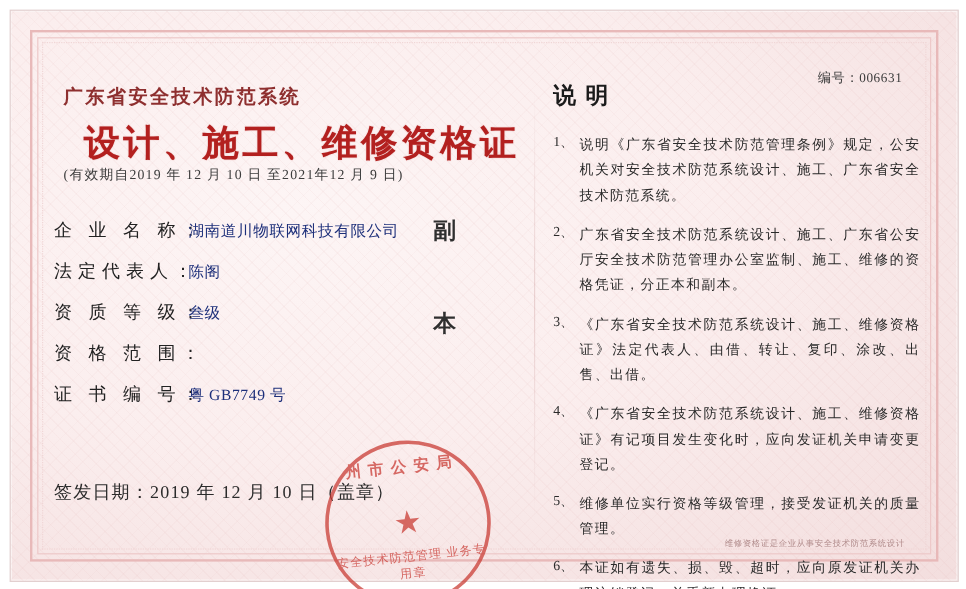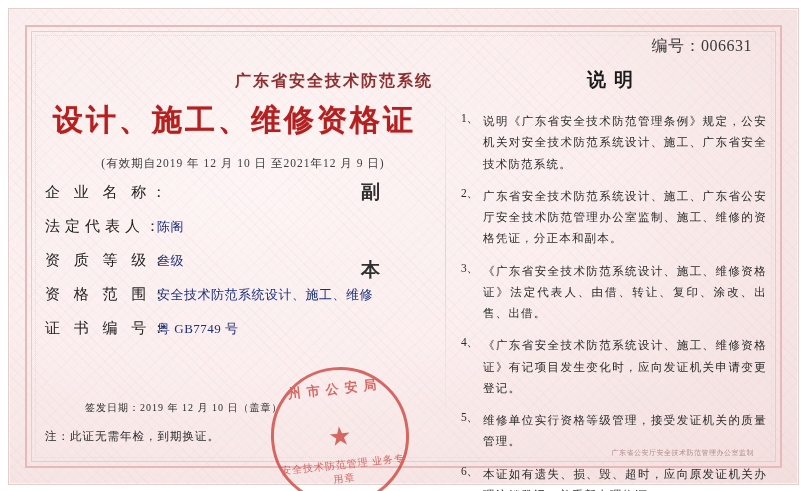--- a/index.html
+++ b/index.html
@@ -46,39 +46,39 @@
     position:absolute;left:44px;top:44px;width:380px;height:390px;
   }
   .right{
     position:absolute;left:452px;top:44px;width:306px;height:400px;
   }
   .divider{
     position:absolute;left:436px;top:64px;width:1px;height:360px;
     background:linear-gradient(to bottom, rgba(200,150,150,0), rgba(200,150,150,.35), rgba(200,150,150,0));
   }
   .serial{
-    position:absolute;right:46px;top:27px;
-    font-size:16px;color:#3a3a3a;letter-spacing:.5px;
+    position:absolute;right:46px;top:48px;
+    font-size:11px;color:#3a3a3a;letter-spacing:.5px;
     font-family:"Liberation Serif","DejaVu Serif",serif;
   }
   .org-line{
-    text-align:right;font-size:16px;color:#8e2f2f;
+    text-align:left;font-size:16px;color:#8e2f2f;
     font-family:"Liberation Serif","DejaVu Serif",serif;
     font-weight:bold;letter-spacing:2px;margin-top:18px;
   }
   .main-title{
-    text-align:left;
+    text-align:right;
     font-size:30px;line-height:1.2;margin-top:10px;
     font-family:"Liberation Serif","DejaVu Serif",serif;
     font-weight:bold;letter-spacing:3px;
     color:#b3201f;
     text-shadow:0 0 1px rgba(170,20,20,.4);
   }
   .valid-line{
-    margin-top:18px;text-align:center;font-size:11.5px;color:#3c3c3c;
+    margin-top:0;font-size:11.5px;color:#3c3c3c;
     font-family:"Liberation Serif","DejaVu Serif",serif;letter-spacing:1px;
   }
   .fu{
     position:absolute;left:352px;top:170px;
     font-size:19px;color:#2f2f2f;font-weight:bold;
     font-family:"Liberation Serif","DejaVu Serif",serif;
   }
   .ben{
     position:absolute;left:352px;top:248px;
     font-size:19px;color:#2f2f2f;font-weight:bold;
@@ -96,32 +96,31 @@
     width:108px;flex:0 0 108px;
   }
   .f-value{
     font-size:13px;color:#1d2f7a;letter-spacing:.5px;
     font-family:"Liberation Serif","DejaVu Serif",serif;
     padding-left:4px;
     white-space:nowrap;
   }
   .issue-line{
     position:absolute;left:36px;top:392px;
-    font-size:10px;color:#2b2b2b;letter-spacing:1px;
-    font-family:"Liberation Serif","DejaVu Serif",serif;
-    margin-left:40px;
+    font-size:15px;color:#2b2b2b;letter-spacing:1px;
+    font-family:"Liberation Serif","DejaVu Serif",serif;
   }
   .note-line{
     position:absolute;left:36px;top:420px;
     font-size:11.5px;color:#2b2b2b;letter-spacing:1px;
     font-family:"Liberation Serif","DejaVu Serif",serif;
   }
   
   .shuoming{
-    text-align:center;font-size:19px;color:#1b1b1b;font-weight:bold;
+    font-size:19px;color:#1b1b1b;font-weight:bold;
     letter-spacing:8px;margin-top:14px;
     font-family:"Liberation Serif","DejaVu Serif",serif;
   }
   .notes{
     margin-top:18px;
   }
   .note-item{
     display:flex;margin-bottom:11px;
   }
   .note-num{
@@ -180,41 +179,40 @@
       <div class="main-title">设计、施工、维修资格证</div>
       <div class="valid-line">(有效期自2019 年 12 月 10 日 至2021年12 月 9 日)</div>
     </div>
 
     <div class="fu">副</div>
     <div class="ben">本</div>
 
     <div class="fields">
       <div class="field">
         <span class="f-label">企 业 名 称：</span>
+        <span class="f-value">湖南道川物联网科技有限公司</span>
       </div>
       <div class="field">
         <span class="f-label">法定代表人：</span>
         <span class="f-value">陈阁</span>
       </div>
       <div class="field">
         <span class="f-label">资 质 等 级：</span>
         <span class="f-value">叁级</span>
       </div>
       <div class="field">
         <span class="f-label">资 格 范 围：</span>
-        <span class="f-value">安全技术防范系统设计、施工、维修</span>
       </div>
       <div class="field">
         <span class="f-label">证 书 编 号：</span>
         <span class="f-value">粤 GB7749 号</span>
       </div>
     </div>
 
     <div class="issue-line">签发日期：2019 年 12 月 10 日（盖章）</div>
-    <div class="note-line">注：此证无需年检，到期换证。</div>
 
     <div class="stamp">
       <div class="stamp-top">州市公安局</div>
       <div class="stamp-star">★</div>
       <div class="stamp-bottom">安全技术防范管理
 业务专用章</div>
     </div>
 
     <div class="right">
       <div class="shuoming">说明</div>
@@ -239,15 +237,15 @@
           <span class="note-num">5、</span>
           <span class="note-text">维修单位实行资格等级管理，接受发证机关的质量管理。</span>
         </div>
         <div class="note-item">
           <span class="note-num">6、</span>
           <span class="note-text">本证如有遗失、损、毁、超时，应向原发证机关办理注销登记，并重新办理换证。</span>
         </div>
       </div>
     </div>
 
-    <div class="footer-micro">广东省公安厅安全技术防范管理办公室监制</div>
+    <div class="footer-micro">维修资格证是企业从事安全技术防范系统设计</div>
   </div>
 </div>
 
 </body></html>

